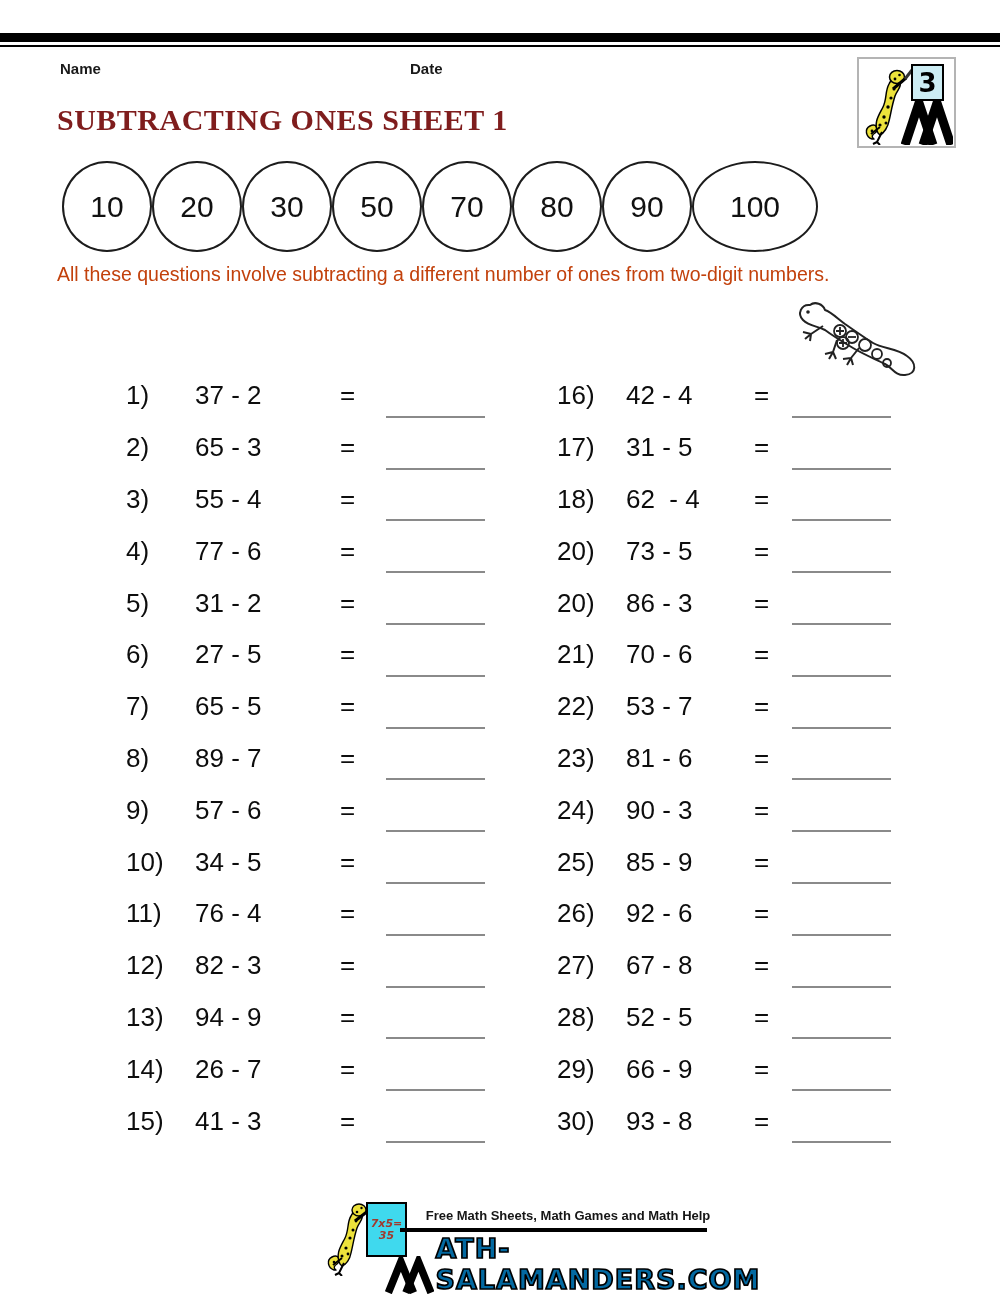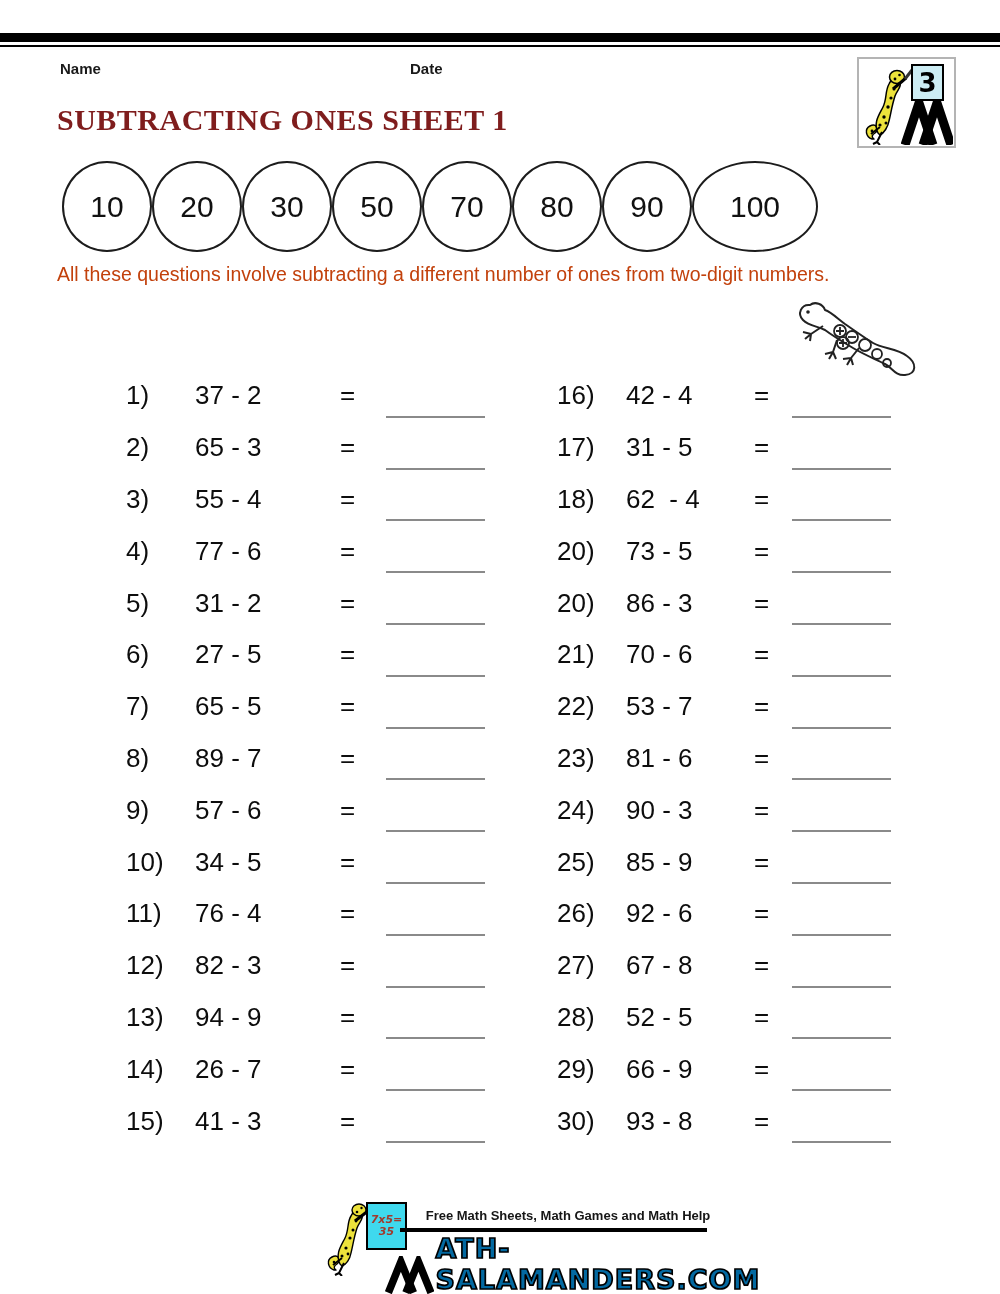--- a/index.html
+++ b/index.html
@@ -45,21 +45,21 @@
   .pnum{width:69px;flex:0 0 auto;}
   .pexpr{width:145px;flex:0 0 auto;white-space:pre;}
   .col.right .pexpr{width:128px;}
   .peq{width:46px;flex:0 0 auto;}
   .col.right .peq{width:38px;}
   .pline{flex:0 0 auto;width:99px;height:0;border-bottom:2px solid #8a8a8a;align-self:flex-end;margin-bottom:4px;}
 
   
   .footer{position:absolute;top:1196px;left:325px;width:395px;height:90px;}
   .footer-sala{position:absolute;left:0;top:4px;}
-  .board{position:absolute;left:41px;top:6px;width:41px;height:48px;background:#3fd9ee;border:2.5px solid #000;box-sizing:border-box;display:flex;flex-direction:column;align-items:center;justify-content:center;line-height:1.05;font-family:"DejaVu Sans",sans-serif;font-weight:bold;font-style:italic;font-size:11px;color:#a03a2e;}
+  .board{position:absolute;left:41px;top:6px;width:41px;height:55px;background:#3fd9ee;border:2.5px solid #000;box-sizing:border-box;display:flex;flex-direction:column;align-items:center;justify-content:center;line-height:1.05;font-family:"DejaVu Sans",sans-serif;font-weight:bold;font-style:italic;font-size:11px;color:#a03a2e;}
   .tagline{position:absolute;left:90px;top:12px;width:306px;text-align:center;font-size:13px;font-weight:bold;color:#161616;}
   .footer-rule{position:absolute;left:75px;top:32px;width:307px;height:3.5px;background:#000;}
   .site-row{position:absolute;left:60px;top:37px;display:flex;align-items:flex-end;}
   .site-text{font-family:"DejaVu Sans",sans-serif;font-weight:800;font-size:27px;letter-spacing:1px;color:#0369a1;-webkit-text-stroke:1.7px #000;text-shadow:0 0 1px #000;margin-left:2px;margin-bottom:1px;}
 </style>
 </head>
 <body>
 
 <div class="page">
 

